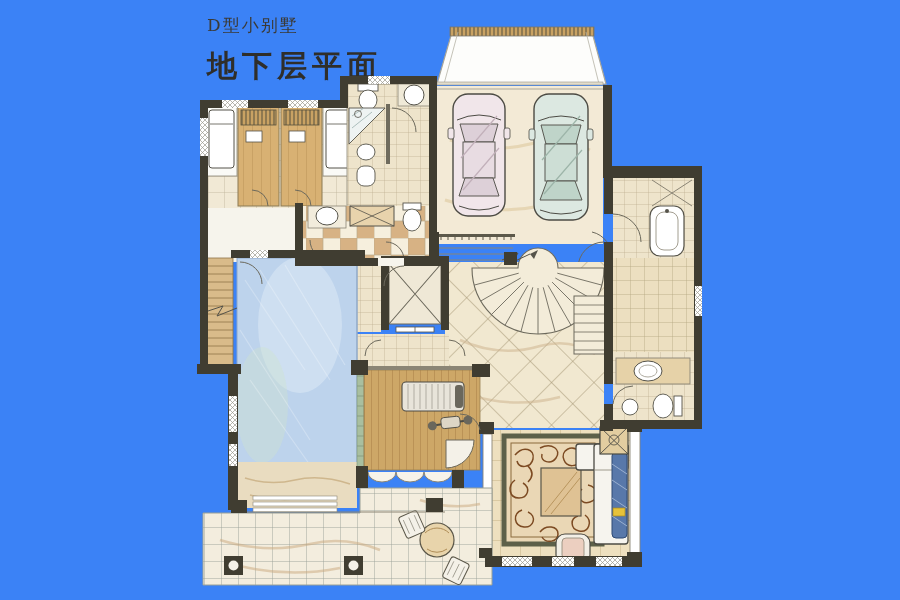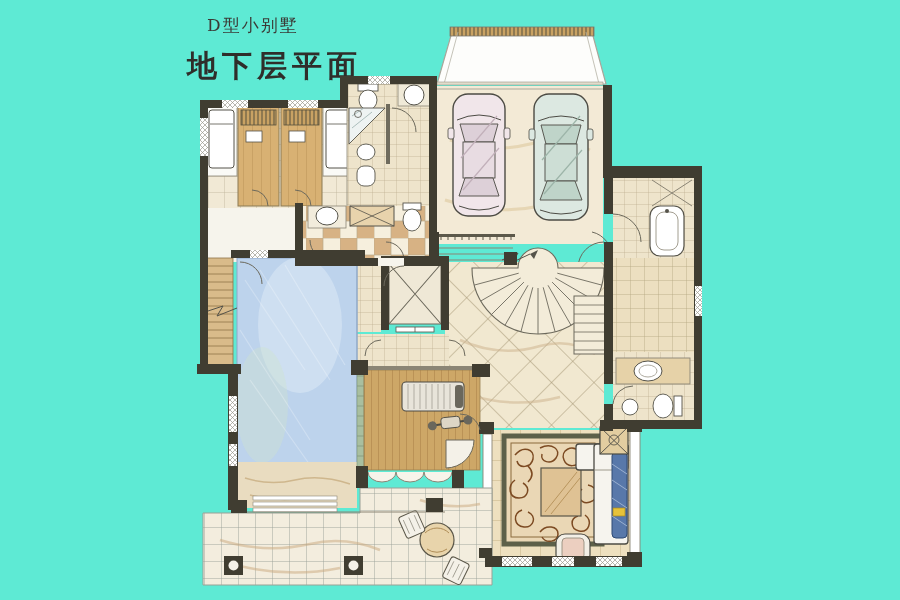--- a/index.html
+++ b/index.html
@@ -1,20 +1,20 @@
 <!DOCTYPE html>
 <html><head>
 <meta charset="utf-8">
 <style>
   html,body{margin:0;padding:0;background:#ffffff;}
-  #stage{position:relative;width:900px;height:600px;background:#5eead4;overflow:hidden;
+  #stage{position:relative;width:900px;height:600px;background:#3b82f6;overflow:hidden;
          font-family:"DejaVu Serif", serif;}
   #plan-series-title{position:absolute;left:207px;top:14px;font-size:17px;letter-spacing:2px;
          color:#3b3a36;font-weight:500;}
-  #plan-name-title{position:absolute;left:187px;top:46px;font-size:30px;letter-spacing:5px;
+  #plan-name-title{position:absolute;left:207px;top:46px;font-size:30px;letter-spacing:5px;
          color:#2f2e2a;font-weight:700;}
   svg{position:absolute;left:0;top:0;}
 </style>
 </head>
 <body>
 
 <div id="stage">
   <div id="plan-series-title">D型小别墅</div>
   <div id="plan-name-title">地下层平面</div>
 

